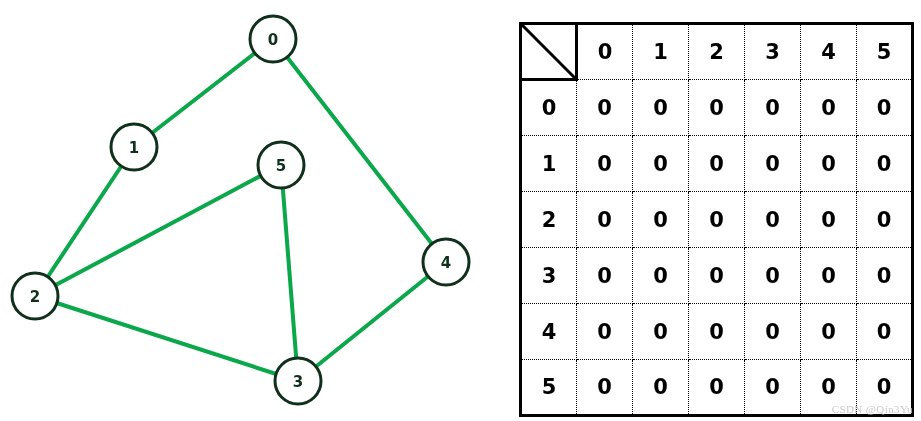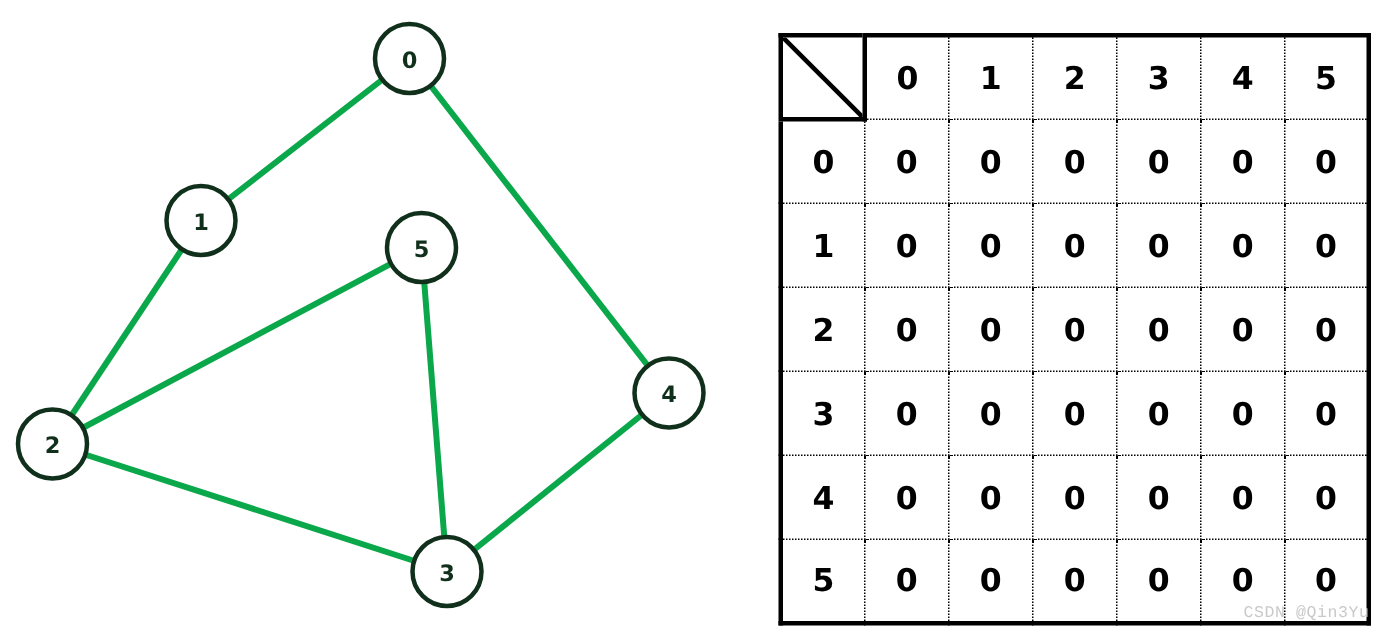--- a/index.html
+++ b/index.html
@@ -119,21 +119,21 @@
   }
   td.matrix-cell.last-col {
     border-right: none;
   }
 
   
   #watermark {
     position: absolute;
     right: 8px;
     bottom: 6px;
-    font-family: Liberation Mono, monospace;
+    font-family: Liberation Serif, serif;
     font-size: 11px;
     color: #c9c9c9;
     letter-spacing: 0.4px;
     white-space: nowrap;
     pointer-events: none;
   }
 </style>
 </head>
 <body>
 

